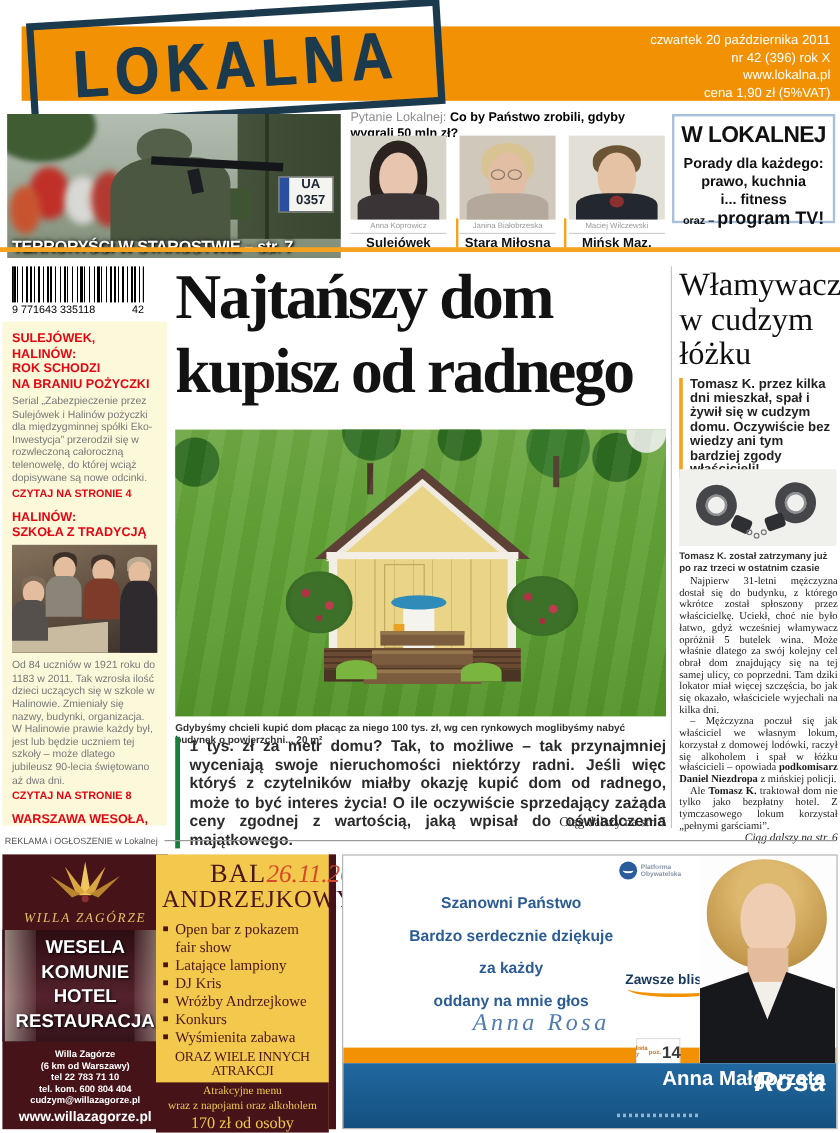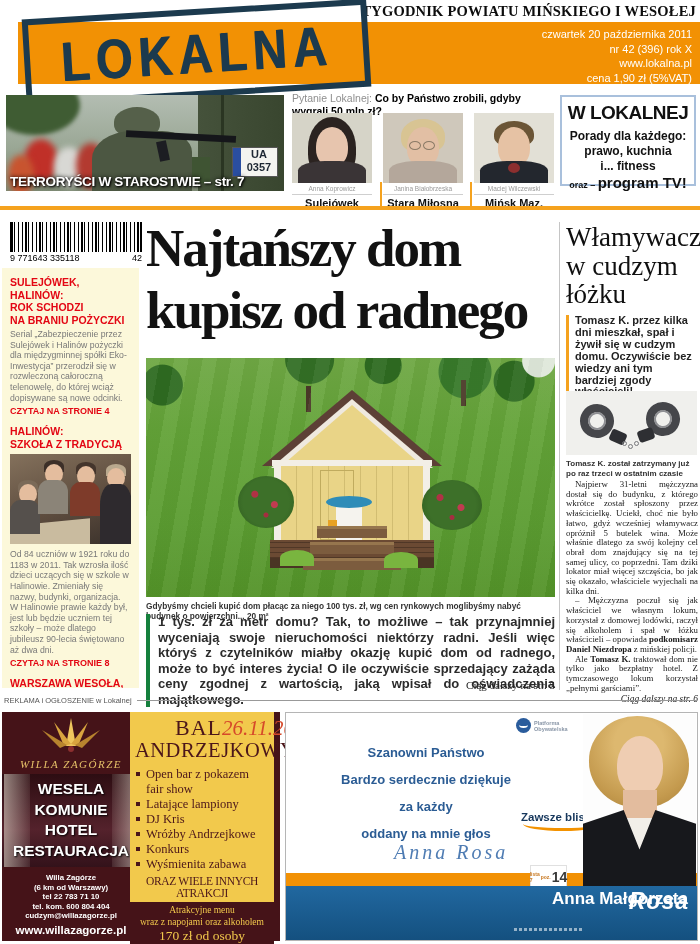--- a/index.html
+++ b/index.html
@@ -13,21 +13,21 @@
   .tagline { top:3px; right:4px; font-family:"Liberation Serif",serif; font-weight:bold;
              font-size:14.5px; letter-spacing:.2px; color:#0d0d0d; }
   .orange-band { left:18px; right:0; top:22px; height:62px; background:#F29104; }
   .logo-stamp { left:24px; top:9px; width:345px; height:88px; transform:rotate(-3.5deg);
                 border:6px solid #1C3A4E; display:flex; align-items:center; justify-content:center; }
   .logo-text { font-weight:bold; font-size:47px; letter-spacing:6px; color:#1C3A4E;
                transform:scale(1,1.18); text-shadow:1px 0 #1C3A4E; }
   .mast-info { right:8px; top:27px; text-align:right; color:#fff; font-size:11px; line-height:14.5px; }
 
   
-  .photo-soldier { left:6px; top:95px; width:278px; height:96px; overflow:hidden;
+  .photo-soldier { left:6px; top:95px; width:278px; height:120px; overflow:hidden;
                    background:linear-gradient(180deg,#b3bdb2 0%,#9aa795 55%,#7d8a74 100%); }
   .blob { position:absolute; border-radius:50%; }
   .teaser-caption { position:absolute; left:4px; bottom:2px; color:#fff; font-weight:bold;
                     font-size:13.5px; letter-spacing:-.3px;
                     text-shadow:1px 1px 2px #000, 0 0 4px #000; }
   .plate { position:absolute; right:6px; top:52px; width:46px; height:30px; background:#f4f4f0;
            border:1px solid #555; display:flex; }
   .plate-strip { width:8px; background:#2a4ea0; }
   .plate-txt { flex:1; text-align:center; font-weight:bold; color:#1d2733; font-size:11px; line-height:13px; }
   .question-block { left:292px; top:92px; width:262px; font-size:10.5px; line-height:13px; }
@@ -48,21 +48,21 @@
   .vdiv { width:2px; height:24px; background:#F5A21E; top:182px; }
   .promo-box { left:560px; top:95px; width:136px; height:91px; border:2px solid #A9C0DC;
                text-align:center; padding-top:5px; background:#fff; }
   .promo-title { font-size:19px; font-weight:bold; letter-spacing:-.5px; margin-bottom:5px; }
   .promo-line { font-size:12px; font-weight:bold; line-height:15px; }
   .promo-small { font-size:9px; font-weight:bold; }
   .promo-big { font-size:15px; font-weight:bold; }
   .orange-rule { left:0; top:206px; width:700px; height:4px; background:#F5A21E; }
 
   
-  .barcode { left:10px; top:222px; width:132px; }
+  .barcode { left:10px; top:222px; width:110px; }
   .bars { height:30px; background:repeating-linear-gradient(90deg,#000 0 2px,#fff 2px 3px,#000 3px 4px,#fff 4px 7px,#000 7px 8px,#fff 8px 11px,#000 11px 12px,#fff 12px 14px); border-left:1px solid #000; border-right:1px solid #000; }
   .barcode-row { display:flex; justify-content:space-between; font-size:9px; margin-top:1px; color:#000; }
   .yellow-box { left:2px; top:268px; width:137px; height:420px; background:#FCF8DA; padding:8px 8px 0; overflow:hidden; }
   .red-head { color:#E30613; font-weight:bold; font-size:10.5px; line-height:12.5px; }
   .story-body { color:#787878; font-size:8.7px; line-height:10.6px; margin-top:3px; }
   .read-link { color:#E30613; font-weight:bold; font-size:9px; margin:3px 0 9px; }
   .school-photo { position:relative; width:121px; height:90px; margin:4px 0 5px;
                   background:linear-gradient(160deg,#84715c 0%,#5d4c3e 55%,#38302a 100%); overflow:hidden; }
   .reklama-row { left:4px; top:696px; width:692px; display:flex; align-items:center; gap:5px; }
   .reklama-label { font-size:7.5px; color:#555; white-space:nowrap; }
@@ -203,21 +203,20 @@
   .sp-table { position:absolute; left:0; bottom:0; width:80px; height:26px; background:#c9bb9f;
               clip-path:polygon(0 30%, 100% 0, 100% 100%, 0 100%); }
 
   .lotus { margin-top:6px; }
 </style>
 </head>
 <body>
 
 <div class="page">
 
-  <div class="abs tagline">TYGODNIK POWIATU MIŃSKIEGO I WESOŁEJ</div>
   <div class="abs orange-band"></div>
   <div class="abs logo-stamp">
     <span class="logo-text">LOKALNA</span>
   </div>
   <div class="abs mast-info">
     <div>czwartek 20 października 2011</div>
     <div>nr 42 (396) rok X</div>
     <div>www.lokalna.pl</div>
     <div>cena 1,90 zł (5%VAT)</div>
   </div>

